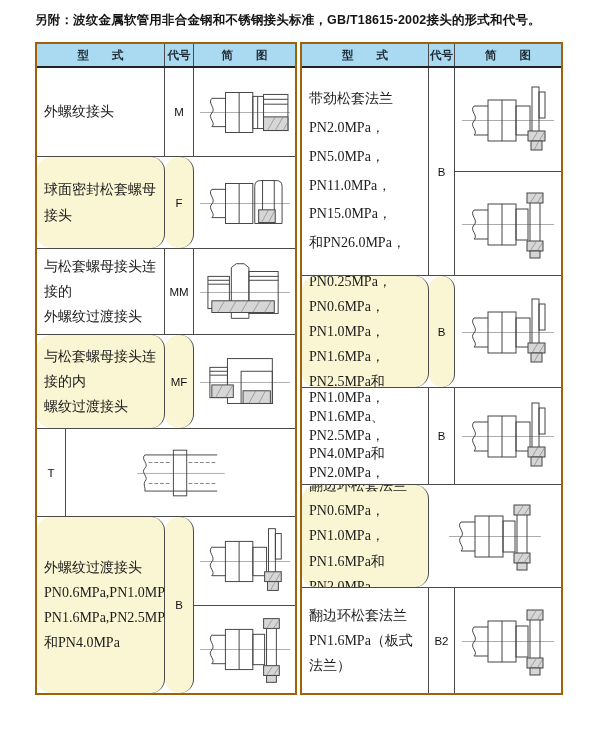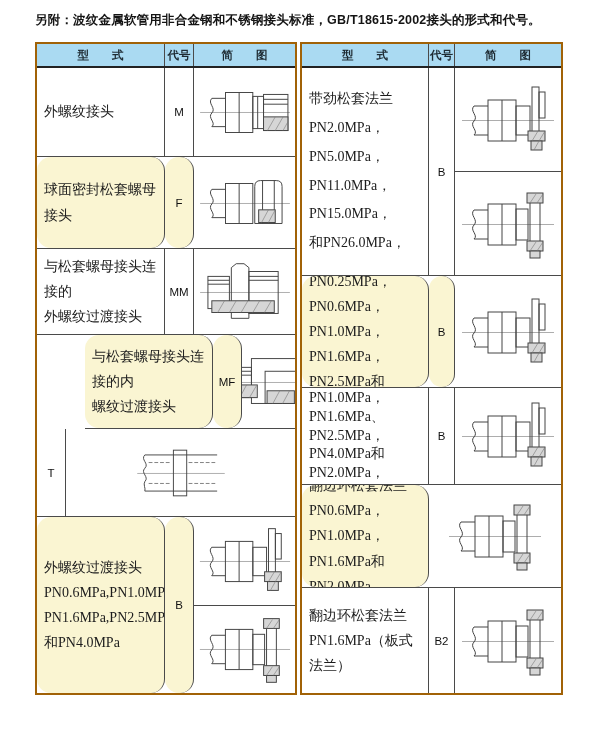--- a/index.html
+++ b/index.html
@@ -146,21 +146,21 @@
       <div class="cell c-type">与松套螺母接头连接的
 外螺纹过渡接头</div>
       <div class="cell c-code">MM</div>
       <div class="cell c-diag">
           <svg class="d" width="98" height="80" viewBox="0 0 100 82">
             <use href="#fit-mm"></use>
           </svg>
         </div>
     </div>
 
-    <div class="row" style="height:94px;margin-left:48px;">
+    <div class="row" style="height:94px;">
       <div class="cell c-type yellow">与松套螺母接头连接的内
 螺纹过渡接头</div>
       <div class="cell c-code yellow">MF</div>
       <div class="cell c-diag">
           <svg class="d" width="98" height="80" viewBox="0 0 100 82">
             <use href="#fit-mf"></use>
           </svg>
         </div>
     </div>
 

